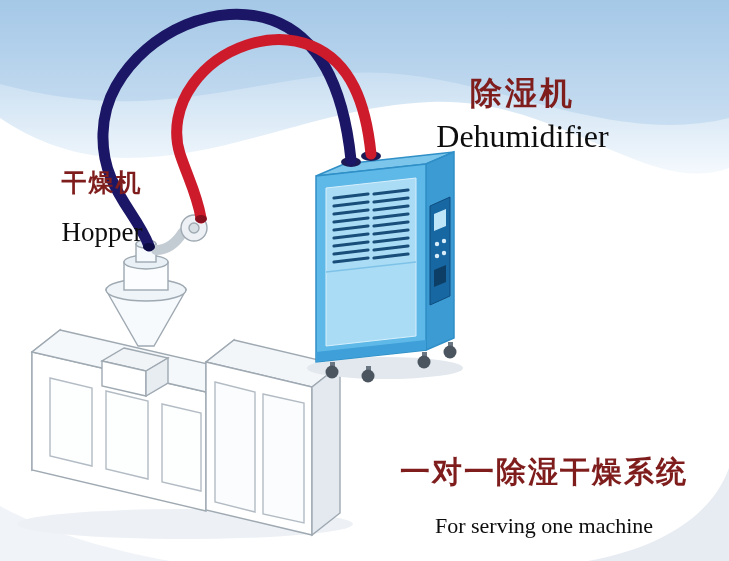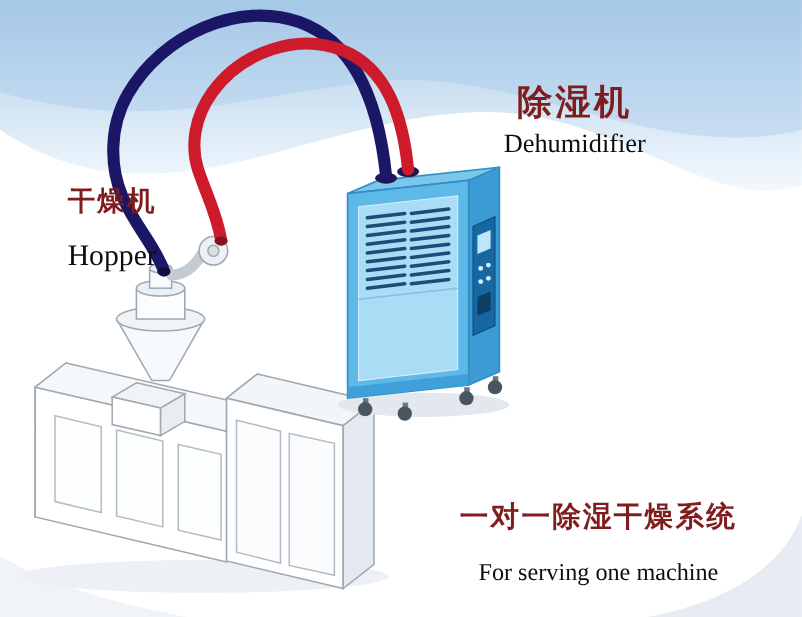--- a/index.html
+++ b/index.html
@@ -13,32 +13,32 @@
   .canvas{
     position:relative;width:729px;height:561px;overflow:hidden;background:#fff;
     font-family:"DejaVu Sans","Liberation Sans",sans-serif;color:#111;
   }
   .illu{position:absolute;left:0;top:0;}
   .label-block{position:absolute;text-align:center;}
   .cn{font-weight:bold;color:#7f1d1d;}
   .serif{font-family:"Liberation Serif","DejaVu Serif",serif;font-weight:normal;color:#0d0d0d;}
   .dehu-label{left:430px;top:72px;width:185px;}
   .dehu-label .cn{font-size:32px;letter-spacing:3px;}
-  .dehu-label .en{font-size:24px;margin-top:2px;}
+  .dehu-label .en{font-size:32px;margin-top:2px;}
   .hopper-label{left:48px;top:166px;width:108px;}
   .hopper-label .cn{font-size:25px;letter-spacing:2px;}
   .hopper-label .en{font-size:27px;margin-top:18px;}
   .headline{
     position:absolute;left:0;top:233px;width:729px;text-align:center;
     font-size:42px;line-height:48px;font-weight:bold;letter-spacing:1px;
     color:var(--headline_blue);
     text-shadow:-2px -2px 0 #fff,2px -2px 0 #fff,-2px 2px 0 #fff,2px 2px 0 #fff,0 0 8px #fff,0 0 12px #fff;
   }
   .caption{left:388px;top:452px;width:312px;}
-  .caption .cn{font-size:26px;letter-spacing:2px;}
+  .caption .cn{font-size:30px;letter-spacing:2px;}
   .caption .en{font-size:22px;margin-top:20px;}
 </style>
 </head>
 <body>
 
 <div class="canvas">
 
   <svg class="illu" width="729" height="561" viewBox="0 0 729 561">
     <defs>
       <linearGradient id="skyGrad" x1="0" y1="0" x2="0" y2="1">

